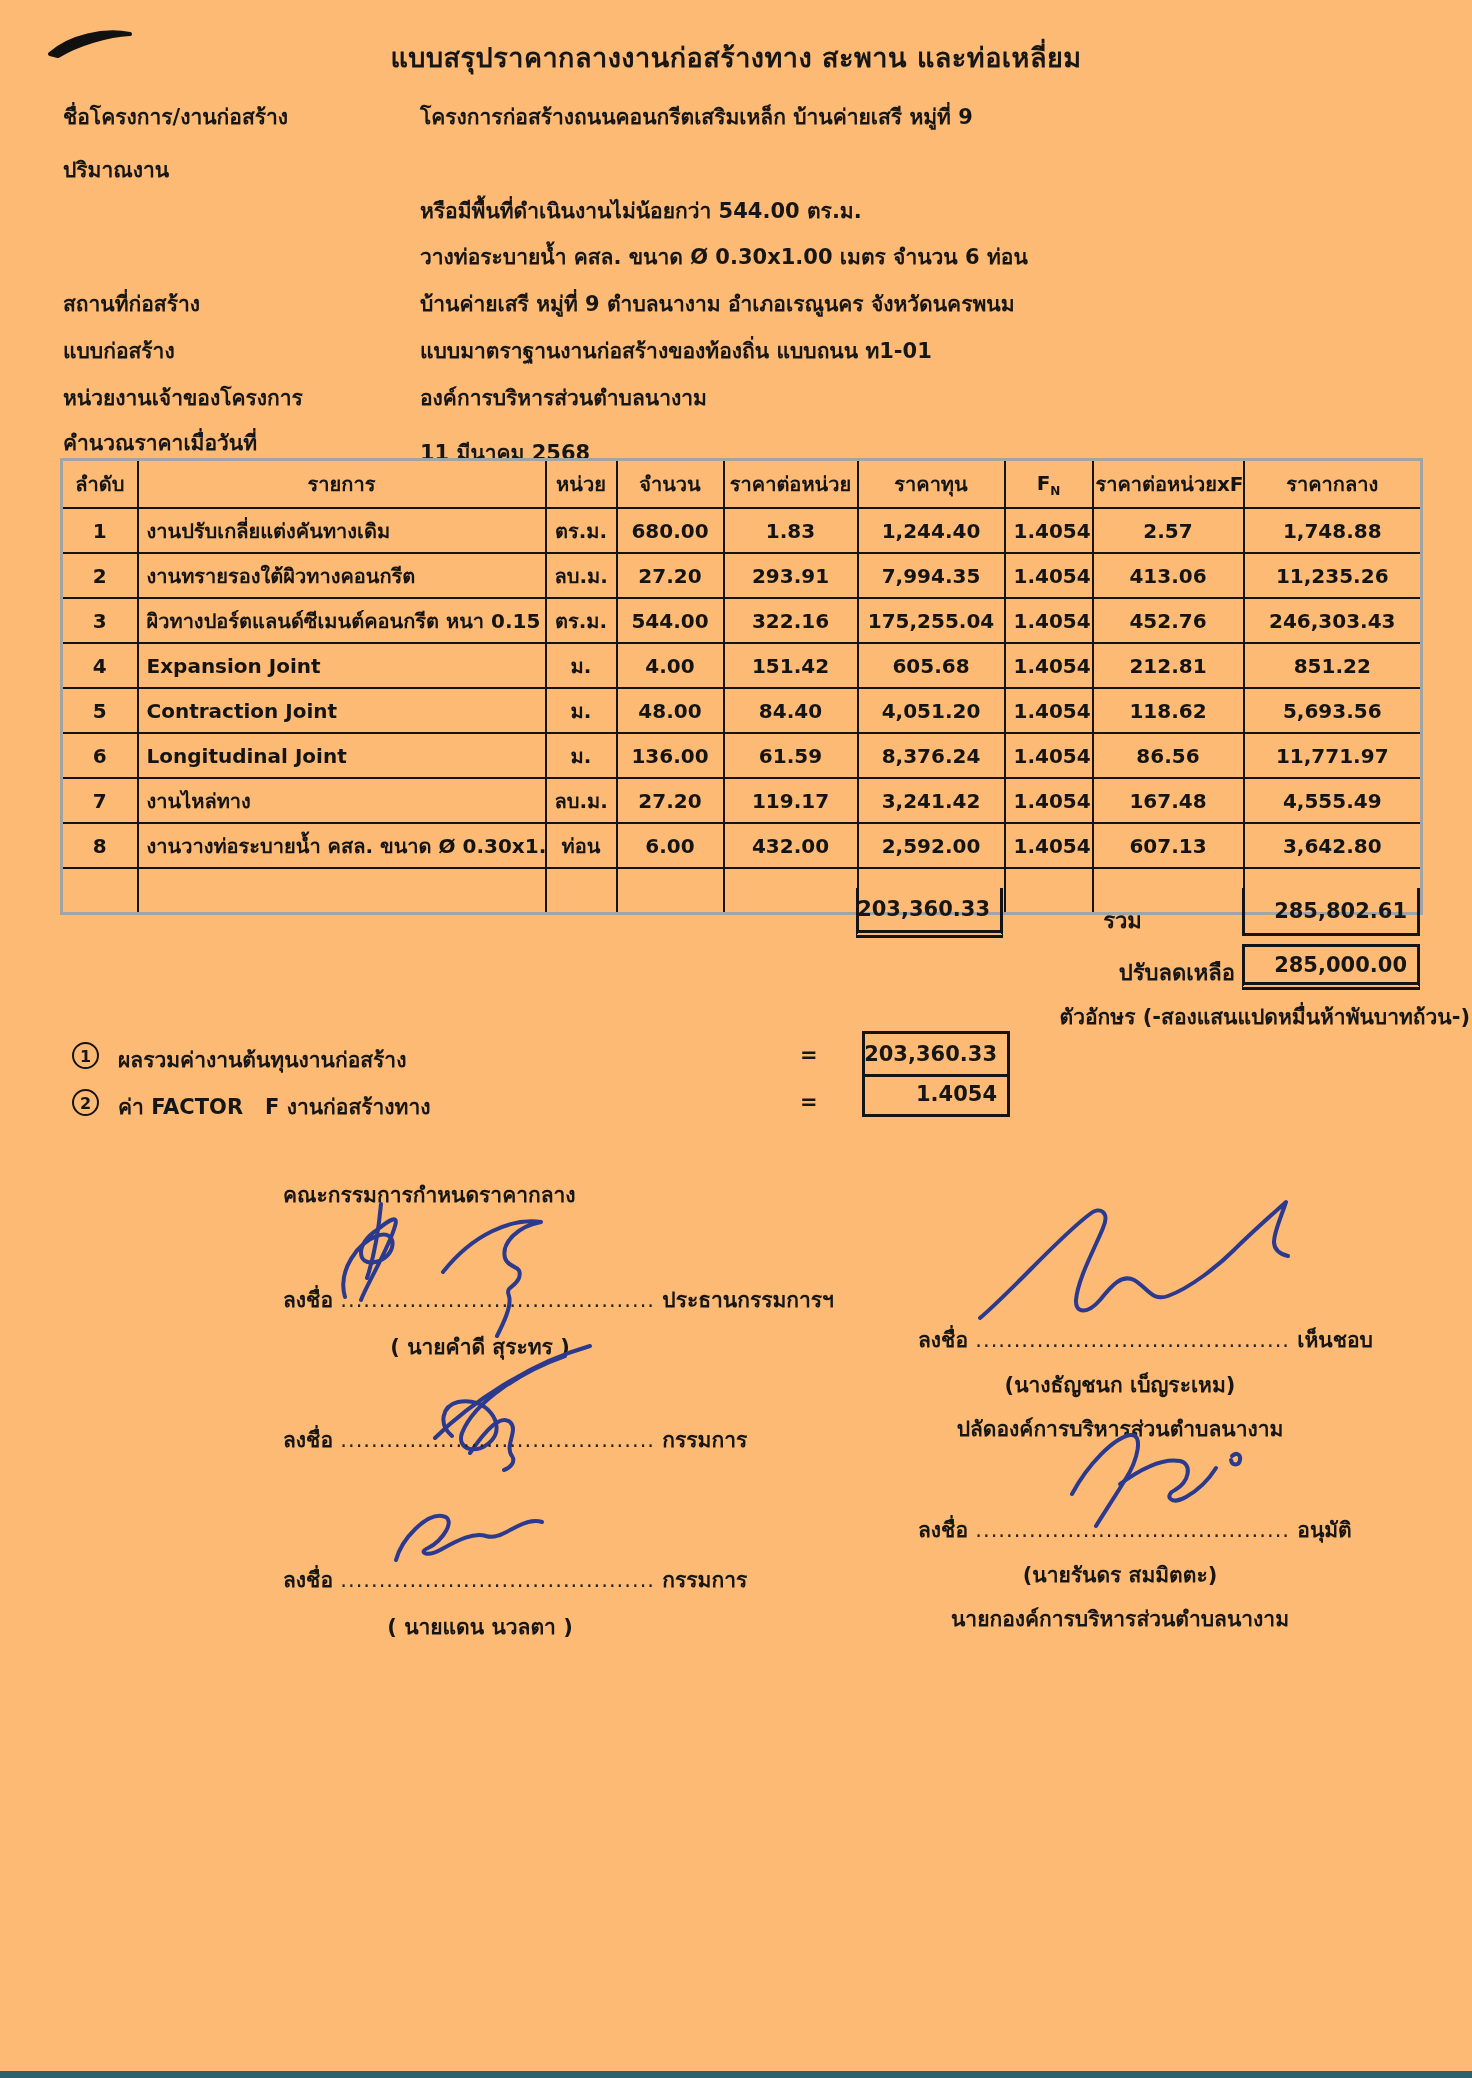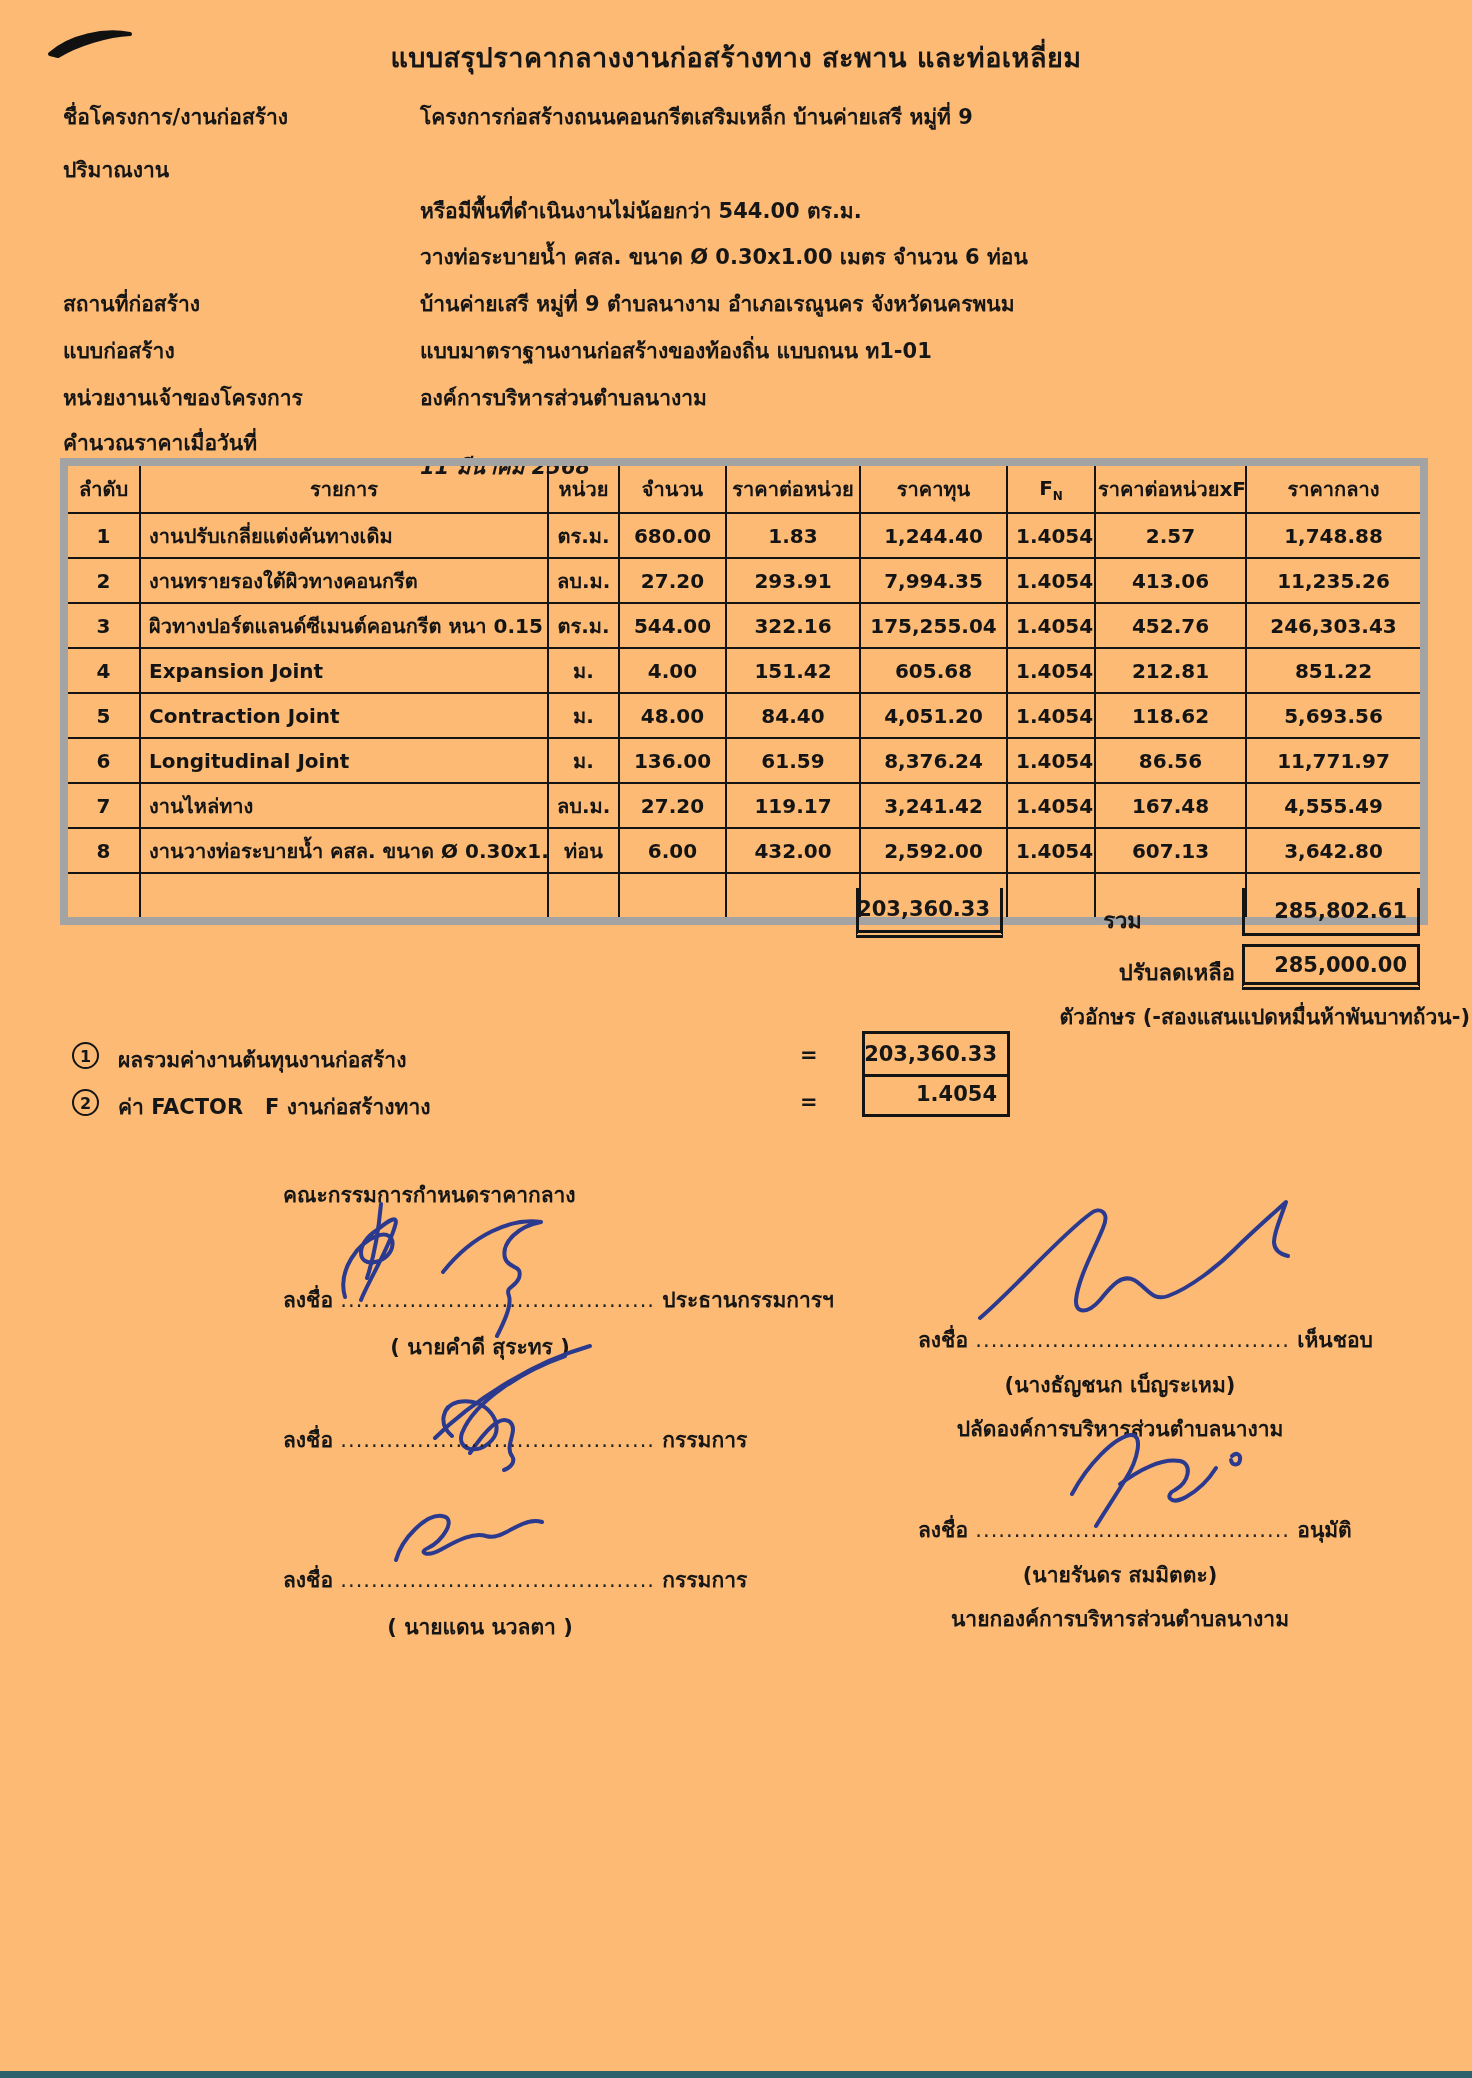--- a/index.html
+++ b/index.html
@@ -16,21 +16,21 @@
   .title{
     top:36px;left:0;width:100%;
     text-align:center;font-size:27px;font-weight:700;letter-spacing:.5px;
   }
   .hl{left:63px;font-size:21px;font-weight:700;white-space:nowrap;}
   .hv{left:420px;font-size:21px;font-weight:600;white-space:nowrap;}
   table.cost{
     position:absolute;left:60px;top:458px;width:1360px;
     border-collapse:collapse;table-layout:fixed;
     font-size:20px;font-weight:600;color:#141414;
-    border:8px solid #a3a3a3;
+    border:3px solid #a3a3a3;
   }
   table.cost th,table.cost td{
     border:2px solid #141414;
     padding:0 8px;overflow:hidden;white-space:nowrap;
     vertical-align:middle;
   }
   table.cost th{height:46px;font-size:20px;font-weight:700;text-align:center;padding:0 2px;}
   table.cost td{height:43px;}
   td.c{text-align:center;}
   td.l{text-align:left;}
@@ -82,21 +82,21 @@
   <div class="abs hl" style="top:287px;text-align:right;">สถานที่ก่อสร้าง</div>
   <div class="abs hv" style="top:287px;">บ้านค่ายเสรี  หมู่ที่ 9  ตำบลนางาม  อำเภอเรณูนคร  จังหวัดนครพนม</div>
 
   <div class="abs hl" style="top:334px;">แบบก่อสร้าง</div>
   <div class="abs hv" style="top:334px;">แบบมาตราฐานงานก่อสร้างของท้องถิ่น แบบถนน ท1-01</div>
 
   <div class="abs hl" style="top:381px;">หน่วยงานเจ้าของโครงการ</div>
   <div class="abs hv" style="top:381px;">องค์การบริหารส่วนตำบลนางาม</div>
 
   <div class="abs hl" style="top:426px;">คำนวณราคาเมื่อวันที่</div>
-  <div class="abs hv" style="top:450px;font-style:italic;">11 มีนาคม 2568</div>
+  <div class="abs hv" style="top:436px;">11 มีนาคม 2568</div>
 
   <table class="cost">
     <colgroup>
       <col style="width:76px">
         <col style="width:408px">
         <col style="width:71px">
       <col style="width:107px">
         <col style="width:134px">
         <col style="width:147px">
       <col style="width:88px">

